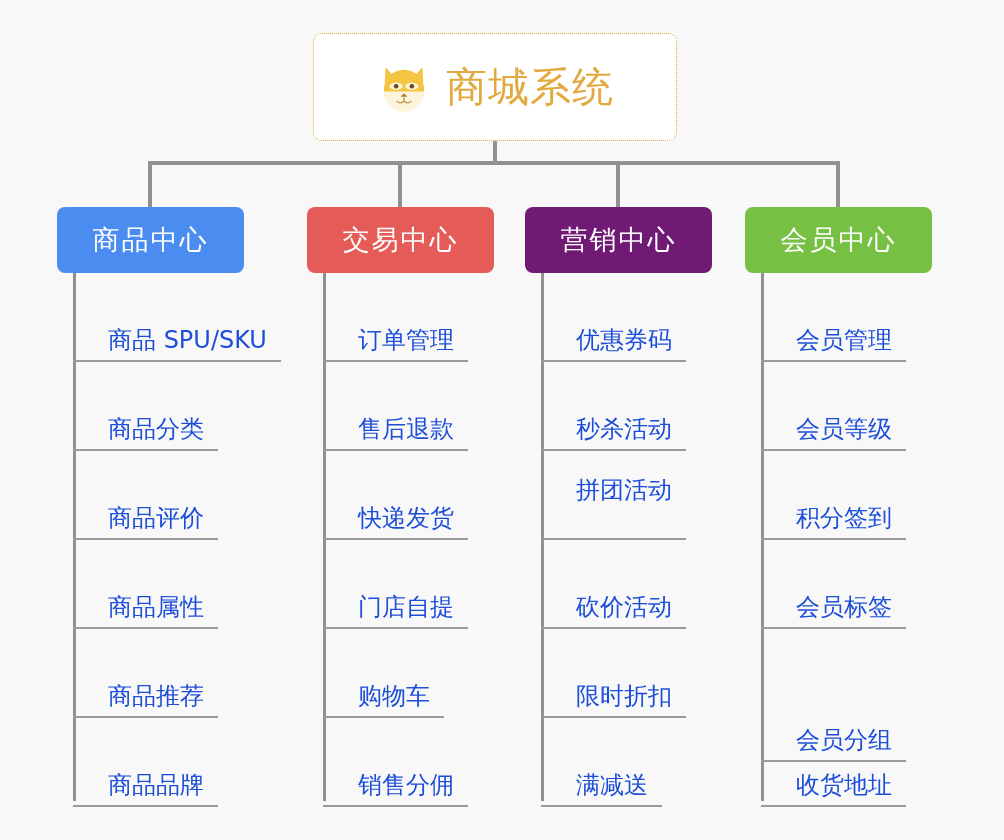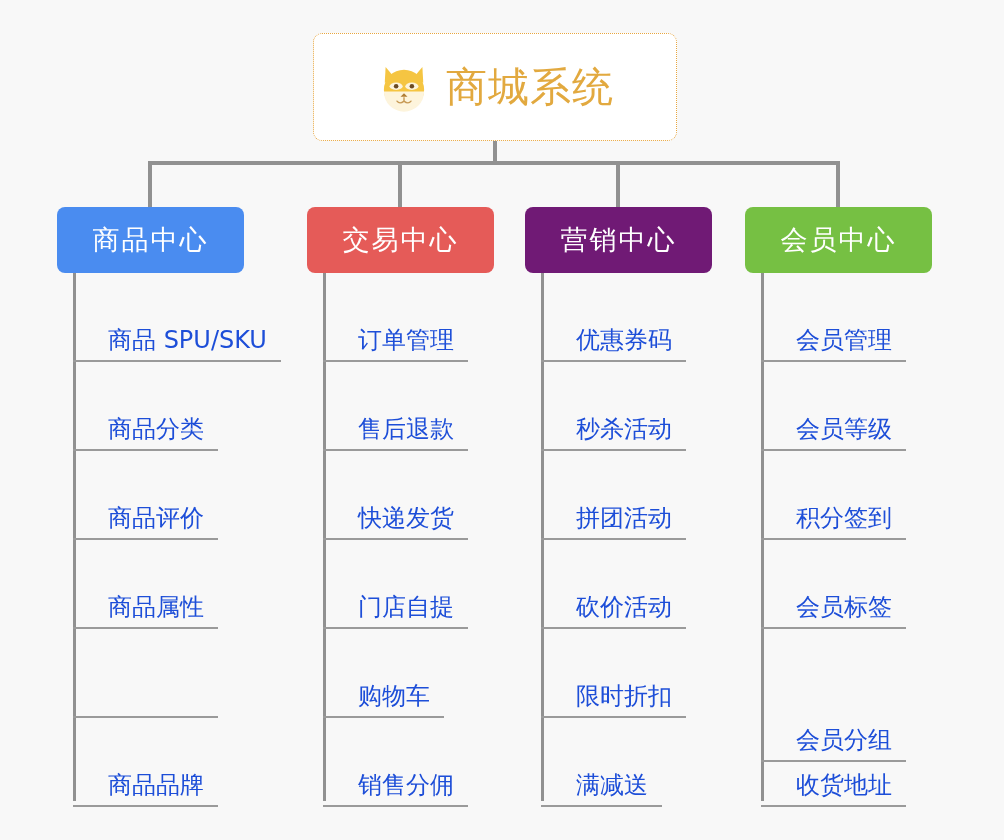--- a/index.html
+++ b/index.html
@@ -164,20 +164,21 @@
     </div>
     <div class="leaf" style="top:178px;">
       <div class="leaf-label">商品评价</div>
       <div class="leaf-rule" style="width: 145px;"></div>
     </div>
     <div class="leaf" style="top:267px;">
       <div class="leaf-label">商品属性</div>
       <div class="leaf-rule" style="width: 145px;"></div>
     </div>
     <div class="leaf" style="top:356px;">
+      <div class="leaf-label">商品推荐</div>
       <div class="leaf-rule" style="width: 145px;"></div>
     </div>
     <div class="leaf" style="top:445px;">
       <div class="leaf-label">商品品牌</div>
       <div class="leaf-rule" style="width: 145px;"></div>
     </div>
   </div>
 
   <div class="branch" style="left:323px;">
     <div class="branch-spine" style="height: 528px; background: rgb(145, 145, 145);"></div>
@@ -210,21 +211,21 @@
   <div class="branch" style="left:541px;">
     <div class="branch-spine" style="height: 528px; background: rgb(145, 145, 145);"></div>
     <div class="leaf" style="top:0px;">
       <div class="leaf-label">优惠券码</div>
       <div class="leaf-rule" style="width: 145px;"></div>
     </div>
     <div class="leaf" style="top:89px;">
       <div class="leaf-label">秒杀活动</div>
       <div class="leaf-rule" style="width: 145px;"></div>
     </div>
-    <div class="leaf" style="top:178px;">
+    <div class="leaf" style="top:178px;gap:28px;">
       <div class="leaf-label">拼团活动</div>
       <div class="leaf-rule" style="width: 145px;"></div>
     </div>
     <div class="leaf" style="top:267px;">
       <div class="leaf-label">砍价活动</div>
       <div class="leaf-rule" style="width: 145px;"></div>
     </div>
     <div class="leaf" style="top:356px;">
       <div class="leaf-label">限时折扣</div>
       <div class="leaf-rule" style="width: 145px;"></div>

